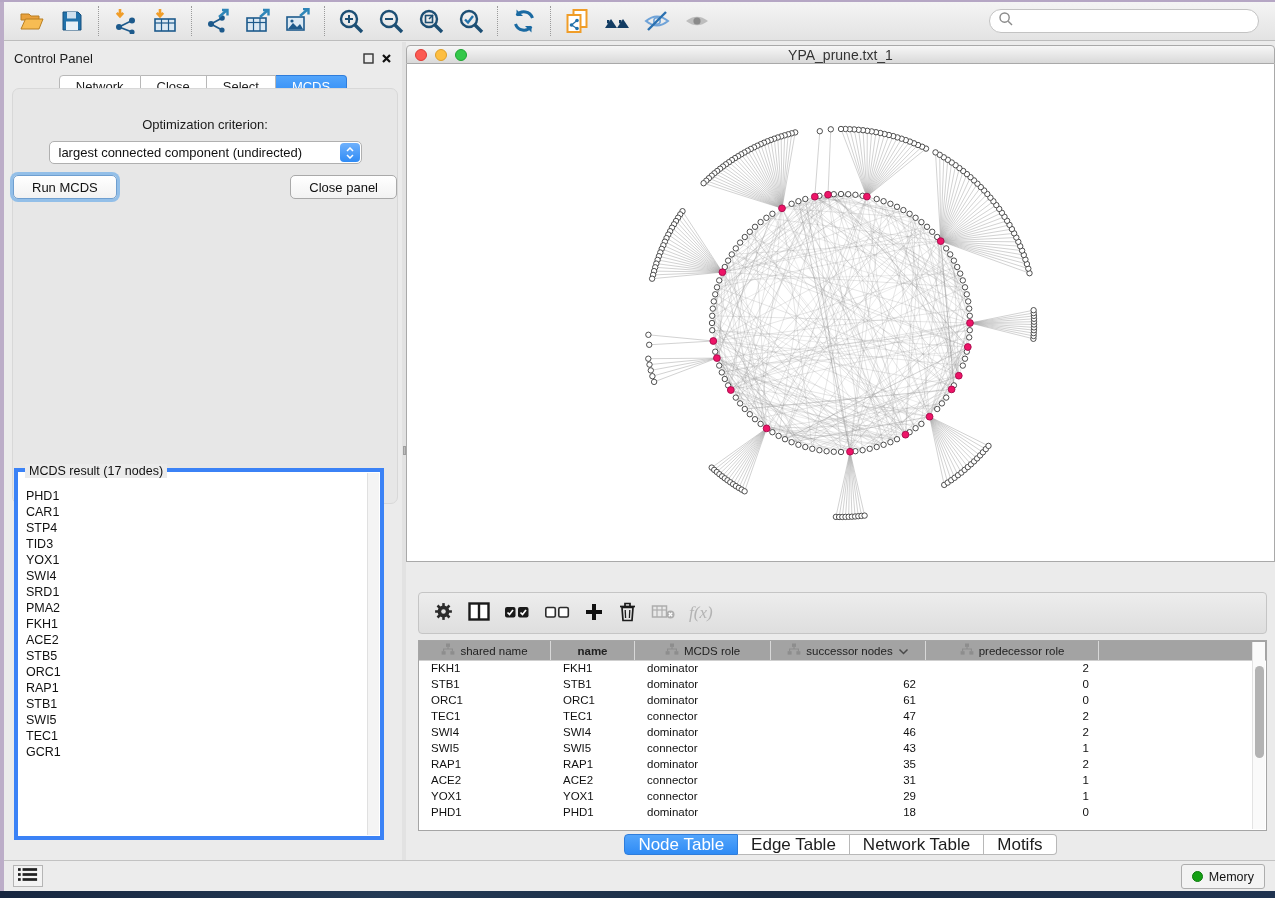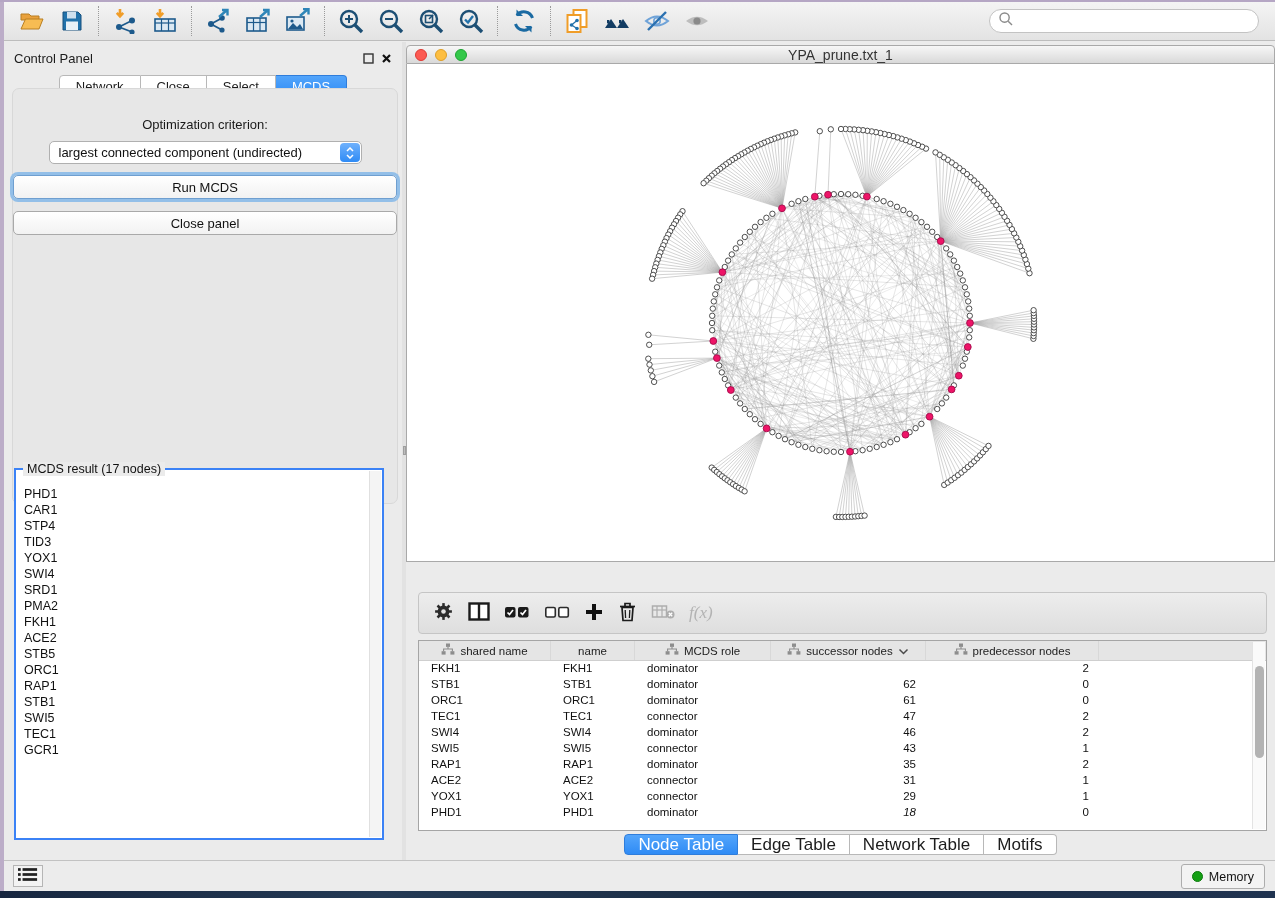--- a/index.html
+++ b/index.html
@@ -44,27 +44,27 @@
 
   .ctl-inner { position:absolute; left:8px; right:4px; top:46px; height:416px; background:#e7e7e7;
                border:1px solid #d8d8d8; border-radius:7px; }
   .opt-label { margin-top:28px; text-align:center; font-size:13px; color:#1a1a1a; }
   .dropdown { margin:9px auto 0; width:313px; height:23px; background:#fff; border:1px solid #b0b0b0;
               border-radius:5px; display:flex; align-items:center; position:relative; padding-left:9px; }
   .dropdown .dd-value { font-size:13px; color:#111; }
   .dd-stepper { position:absolute; right:1px; top:1px; width:20px; height:19px; border-radius:4px;
                 background:linear-gradient(#6fb1fc,#2f8bf5); display:flex; flex-direction:column;
                 align-items:center; justify-content:center; gap:2px; }
-  .btn-row { margin-top:11px; display:flex; justify-content:space-between; gap:12px;flex-direction:column; }
+  .btn-row { margin-top:11px; display:flex; justify-content:space-between; gap:12px; }
   .push-btn { height:24px; padding:0 18px; font-size:13px; color:#111; background:linear-gradient(#ffffff,#f2f2f2);
               border:1px solid #a9a9a9; border-radius:5px; }
   .push-btn.focused { box-shadow:0 0 0 3px #93bfe8; border-color:#6f9fd0; }
 
   .group-box { position:absolute; left:10px; width:370px; top:426px; height:372px;
-               border:2px solid #3b82f6; background:#fff; }
+               border:4px solid #3b82f6; background:#fff; }
   .group-box-title { position:absolute; top:-8px; left:7px; background:#ebebeb; padding:0 4px;
                      font-size:12.5px; color:#111; }
   .mcds-list { position:absolute; inset:2px 14px 2px 2px; overflow:hidden; font-size:12.5px;
                line-height:16px; color:#111; padding:14px 0 0 6px; }
   .mcds-scroll { position:absolute; top:1px; bottom:1px; right:1px; width:12px; background:#f4f4f4;
                  border-left:1px solid #e0e0e0; }
 
   
   .net-panel { position:absolute; left:402px; top:43px; width:869px; height:517px; }
   .net-titlebar { position:absolute; left:0; top:0; width:100%; height:19px;
@@ -81,21 +81,21 @@
   
   .table-panel { position:absolute; left:402px; top:560px; width:869px; height:298px; background:#ebebeb; }
   .tp-toolbar { position:absolute; left:12px; right:8px; top:30px; height:42px;
                 background:linear-gradient(#ededed,#dedede); border:1px solid #c5c5c5; border-radius:4px;
                 display:flex; align-items:center; gap:14px; padding-left:14px; }
   .tp-btn { background:none; border:none; display:flex; align-items:center; }
   .fx-label { font-size:17px; color:#b3b3b3; font-style:italic; font-family:"Liberation Serif", serif; }
 
   .tbl { position:absolute; left:12px; right:8px; top:78px; height:191px; background:#fff;
          border:1px solid #a5a5a5; overflow:hidden; }
-  .tbl-header { display:flex; height:20px; background:#e5e5e5; border-bottom:1px solid #cfcfcf; }
+  .tbl-header { display:flex; height:20px; background:#a3a3a3; border-bottom:1px solid #cfcfcf; }
   .th { display:flex; align-items:center; justify-content:center; gap:5px; font-size:11.5px;
         color:#222; border-right:1px solid #d8d8d8; }
   .tbl-row { display:flex; height:16px; }
   .td { font-size:11.5px; color:#111; padding:1px 10px 0 12px; white-space:nowrap; overflow:hidden; }
   .td.num { text-align:right; }
   .tbl-scroll { position:absolute; right:1px; top:1px; bottom:1px; width:13px; background:#fafafa;
                 border-left:1px solid #e3e3e3; }
   .tbl-thumb { position:absolute; left:2px; top:24px; width:9px; height:92px; background:#b3b3b3; border-radius:5px; }
 
   .tp-tabs { position:absolute; left:0; right:0; top:272px; display:flex; justify-content:center; }
@@ -1222,21 +1222,21 @@
               <span><svg width="14" height="13" viewBox="0 0 14 13">
                   <g fill="#8d8d8d">
                     <rect x="5" y="0.5" width="4" height="3.4"></rect>
                     <rect x="0.6" y="8.2" width="4" height="3.4"></rect>
                     <rect x="9.4" y="8.2" width="4" height="3.4"></rect>
                   </g>
                   <path d="M7 3.9v2.1M2.6 8.2V6h8.8v2.2" fill="none" stroke="#8d8d8d" stroke-width="1.1"></path>
                 </svg></span>
               <span>shared name</span>
             </div>
-            <div class="th" style="width: 84px;">
+            <div class="th" style="width: 84px; font-weight: bold;">
               <span>name</span>
             </div>
             <div class="th" style="width: 136px;">
               <span><svg width="14" height="13" viewBox="0 0 14 13">
                   <g fill="#8d8d8d">
                     <rect x="5" y="0.5" width="4" height="3.4"></rect>
                     <rect x="0.6" y="8.2" width="4" height="3.4"></rect>
                     <rect x="9.4" y="8.2" width="4" height="3.4"></rect>
                   </g>
                   <path d="M7 3.9v2.1M2.6 8.2V6h8.8v2.2" fill="none" stroke="#8d8d8d" stroke-width="1.1"></path>
@@ -1259,21 +1259,21 @@
             </div>
             <div class="th" style="width: 173px;">
               <span><svg width="14" height="13" viewBox="0 0 14 13">
                   <g fill="#8d8d8d">
                     <rect x="5" y="0.5" width="4" height="3.4"></rect>
                     <rect x="0.6" y="8.2" width="4" height="3.4"></rect>
                     <rect x="9.4" y="8.2" width="4" height="3.4"></rect>
                   </g>
                   <path d="M7 3.9v2.1M2.6 8.2V6h8.8v2.2" fill="none" stroke="#8d8d8d" stroke-width="1.1"></path>
                 </svg></span>
-              <span>predecessor nodes</span>
+              <span>predecessor role</span>
             </div>
           </div>
         <div id="tbl-body">
             <div class="tbl-row">
               <div class="td" style="width: 132px;">FKH1</div>
               <div class="td" style="width: 84px;">FKH1</div>
               <div class="td" style="width: 136px;">dominator</div>
               <div class="td num" style="width: 155px; margin-top: 16px;">96</div>
               <div class="td num" style="width: 173px;">2</div>
             </div>
@@ -1330,21 +1330,21 @@
               <div class="td" style="width: 132px;">YOX1</div>
               <div class="td" style="width: 84px;">YOX1</div>
               <div class="td" style="width: 136px;">connector</div>
               <div class="td num" style="width: 155px;">29</div>
               <div class="td num" style="width: 173px;">1</div>
             </div>
             <div class="tbl-row">
               <div class="td" style="width: 132px;">PHD1</div>
               <div class="td" style="width: 84px;">PHD1</div>
               <div class="td" style="width: 136px;">dominator</div>
-              <div class="td num" style="width: 155px; font-style: italic;">18</div>
+              <div class="td num" style="width: 155px;">18</div>
               <div class="td num" style="width: 173px;">0</div>
             </div>
           </div>
         <div class="tbl-scroll">
             <div class="tbl-thumb"></div>
           </div>
       </div>
 
       <div class="tp-tabs">
           <div class="seg" id="tp-tabs">

